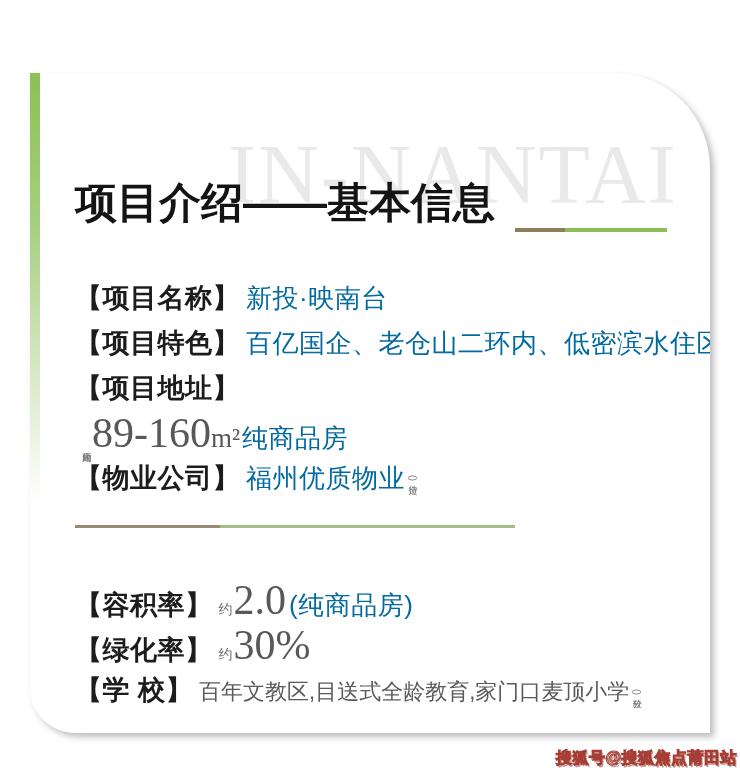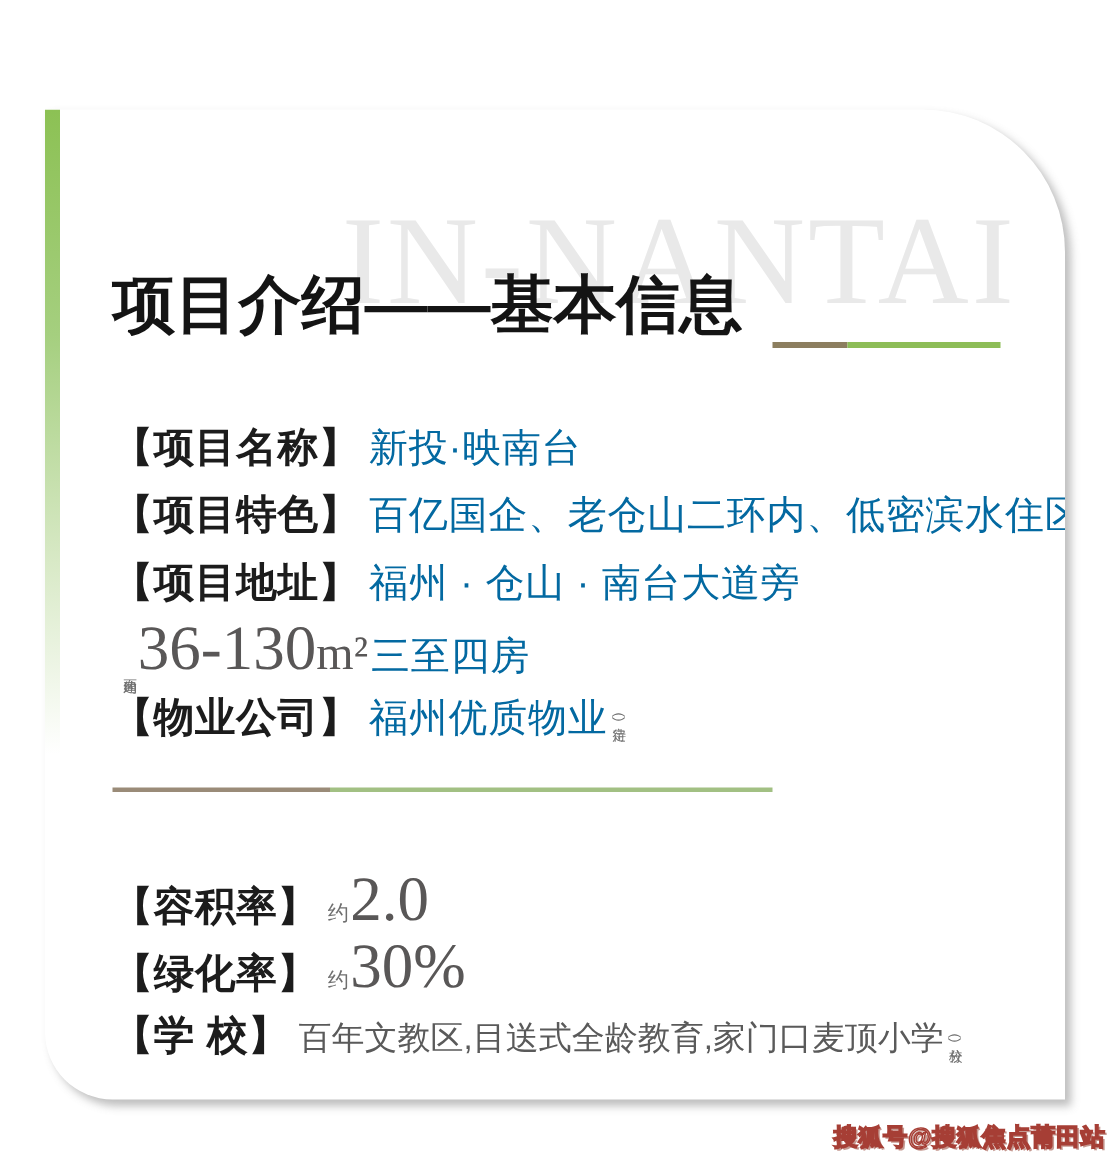--- a/index.html
+++ b/index.html
@@ -57,21 +57,21 @@
 
   .lbl { font-size:27px; font-weight:700; color:#1c1c1c; letter-spacing:0.5px; }
   .val { font-size:26px; color:#0369a1; margin-left:6px; letter-spacing:0.5px; }
   .val-tight { font-size:22px; color:#5a5a5a; margin-left:6px; letter-spacing:0; }
   .big-num {
     font-family:"Liberation Serif","DejaVu Serif",serif;
     font-size:42px; color:#595757; line-height:0.9;
   }
   .unit {
     font-family:"Liberation Serif","DejaVu Serif",serif;
-    font-size:32px; color:#595757;
+    font-size:27px; color:#595757;
   }
   .approx { font-size:14px; color:#6f6f6f; margin-left:6px; margin-right:1px; }
   .v-small {
     writing-mode:vertical-rl;
     font-size:9px; line-height:1.1; color:#6f6f6f;
     align-self:center; max-height:34px; margin-left:2px;
   }
   .v-small.pre { margin-left:6px; margin-right:1px; align-self:flex-end; padding-bottom:4px; }
 
   .divider {
@@ -107,45 +107,45 @@
     <div class="row">
       <span class="lbl">【项目名称】</span>
       <span class="val">新投·映南台</span>
     </div>
     <div class="row">
       <span class="lbl">【项目特色】</span>
       <span class="val">百亿国企、老仓山二环内、低密滨水住区</span>
     </div>
     <div class="row">
       <span class="lbl">【项目地址】</span>
-      <span class="val">福州 · 仓山 · 南台大道旁</span>
     </div>
     <div class="row">
       <span class="v-small pre">建面约</span>
-      <span class="big-num">36-130</span>
+      <span class="big-num">89-160</span>
       <span class="unit">m²</span>
-      <span class="val" style="margin-left:2px">三至四房</span>
+      <span class="val" style="margin-left:2px">纯商品房</span>
     </div>
     <div class="row">
       <span class="lbl">【物业公司】</span>
       <span class="val">福州优质物业</span>
       <span class="v-small">(待定)</span>
     </div>
   </div>
 
   <div class="divider">
     <span class="seg-brown"></span>
     <span class="seg-green"></span>
   </div>
 
   <div class="detail-rows">
     <div class="row">
       <span class="lbl">【容积率】</span>
       <span class="approx">约</span>
       <span class="big-num">2.0</span>
+      <span class="val" style="margin-left:3px">(纯商品房)</span>
     </div>
     <div class="row">
       <span class="lbl">【绿化率】</span>
       <span class="approx">约</span>
       <span class="big-num">30%</span>
     </div>
     <div class="row">
       <span class="lbl">【学 校】</span>
       <span class="val-tight">百年文教区,目送式全龄教育,家门口麦顶小学</span>
       <span class="v-small">(分校)</span>

